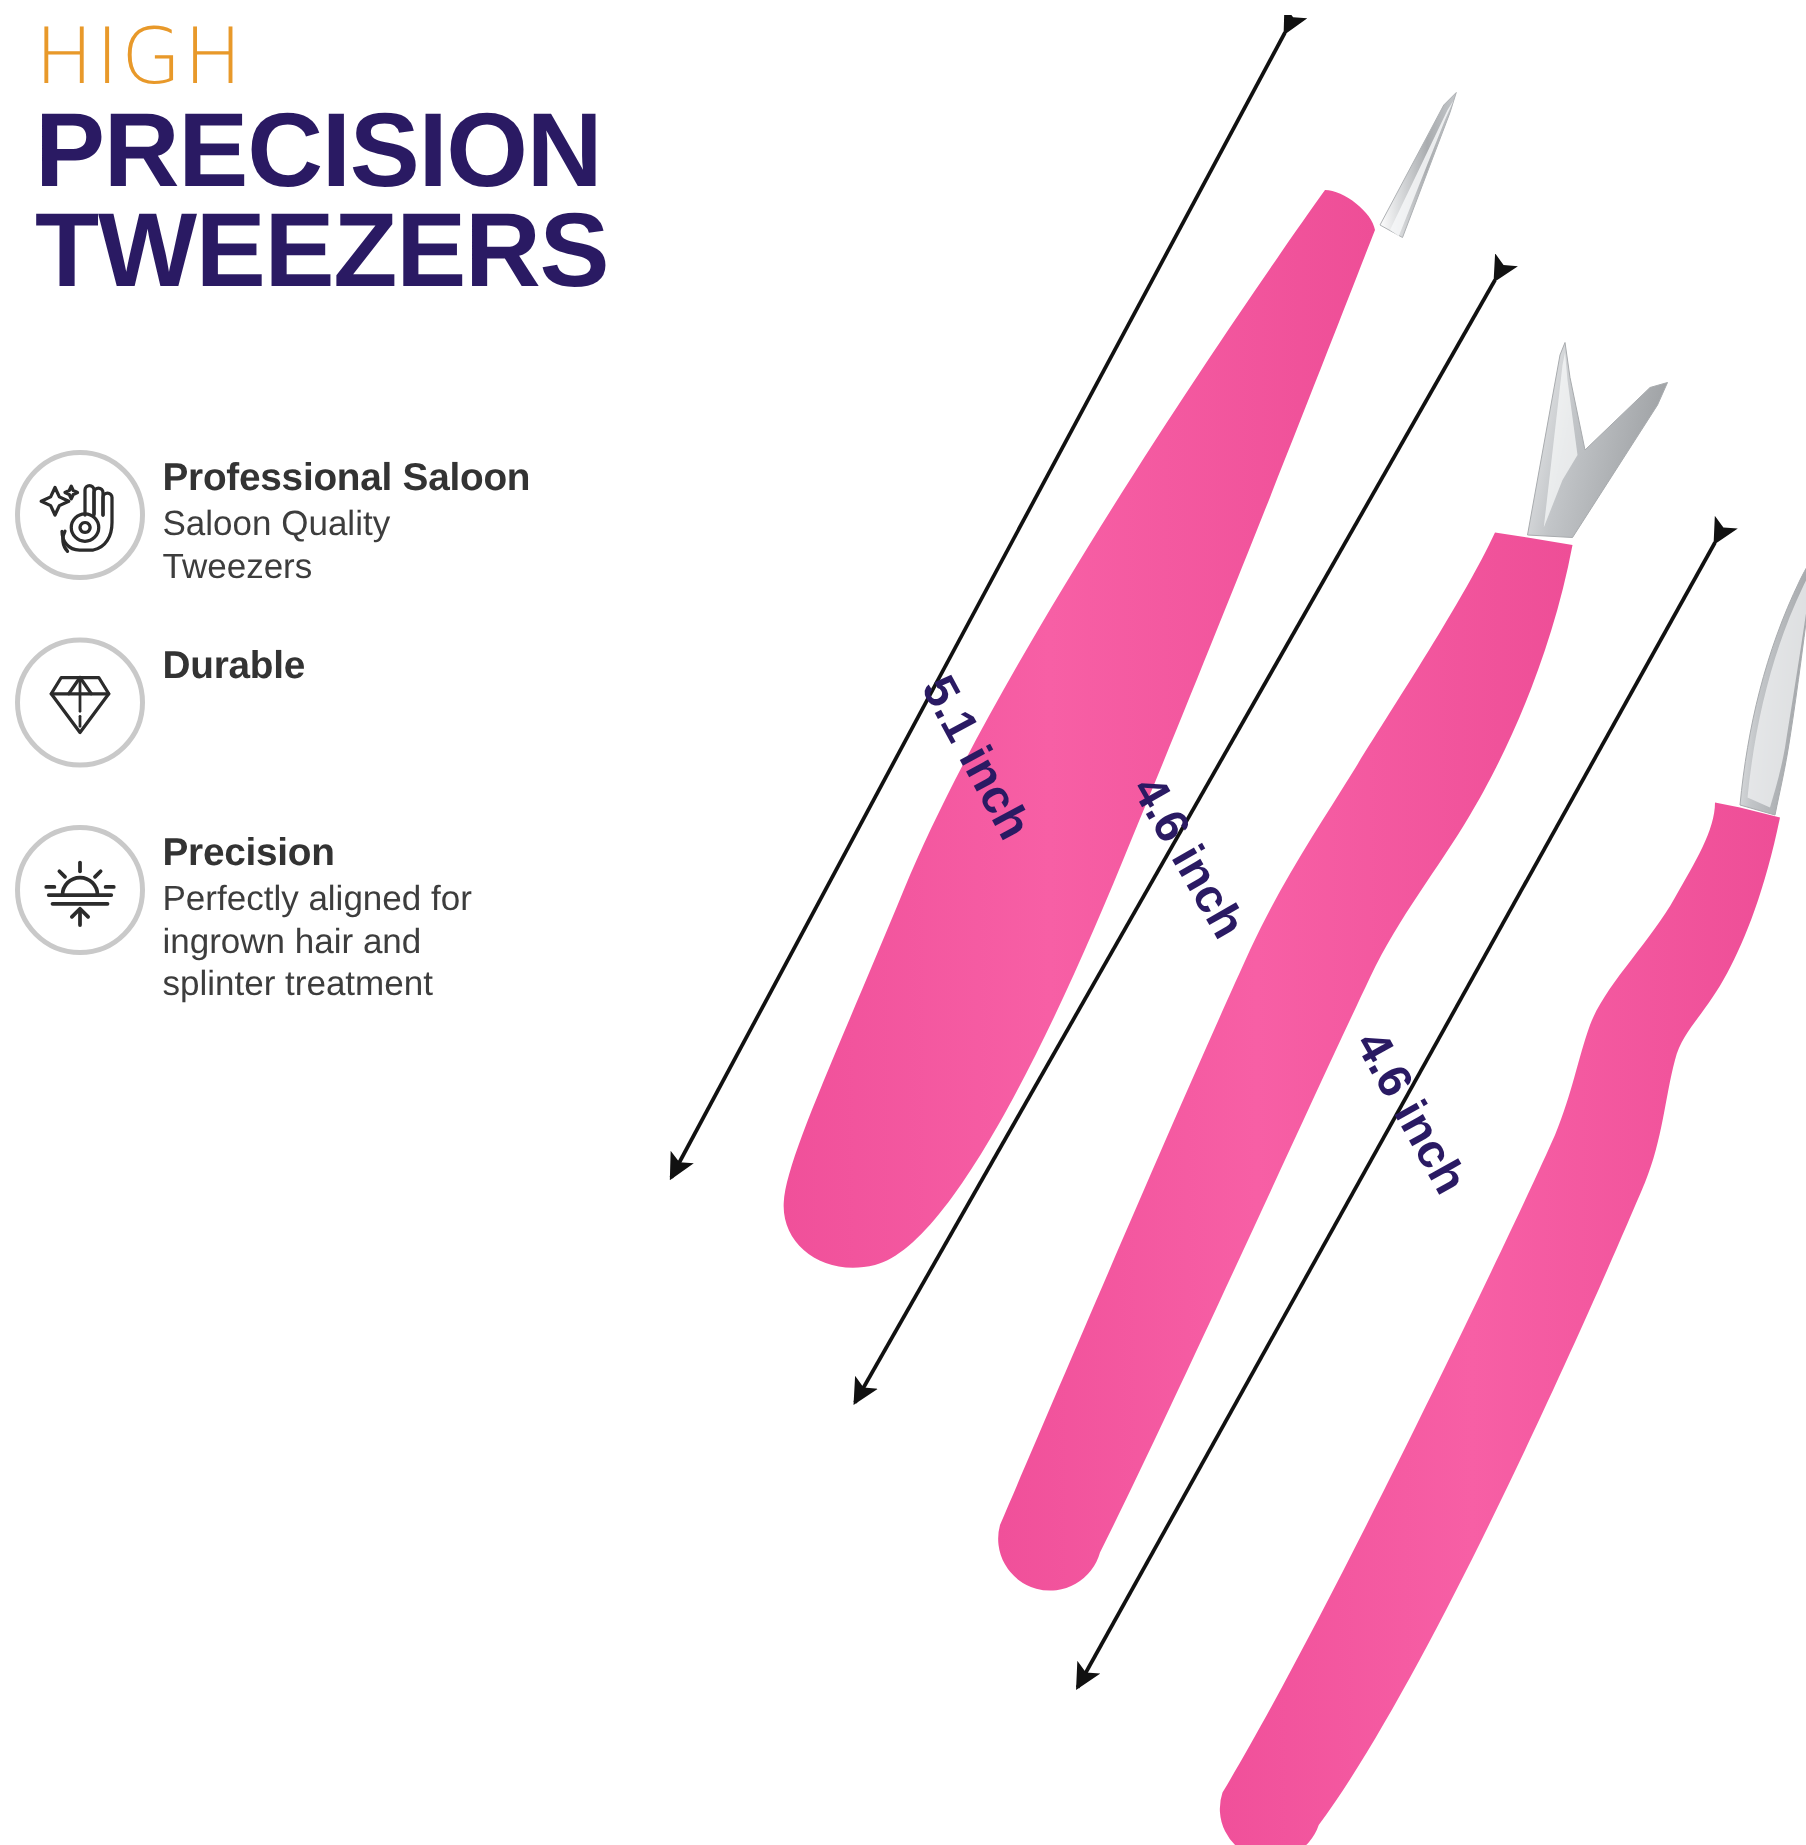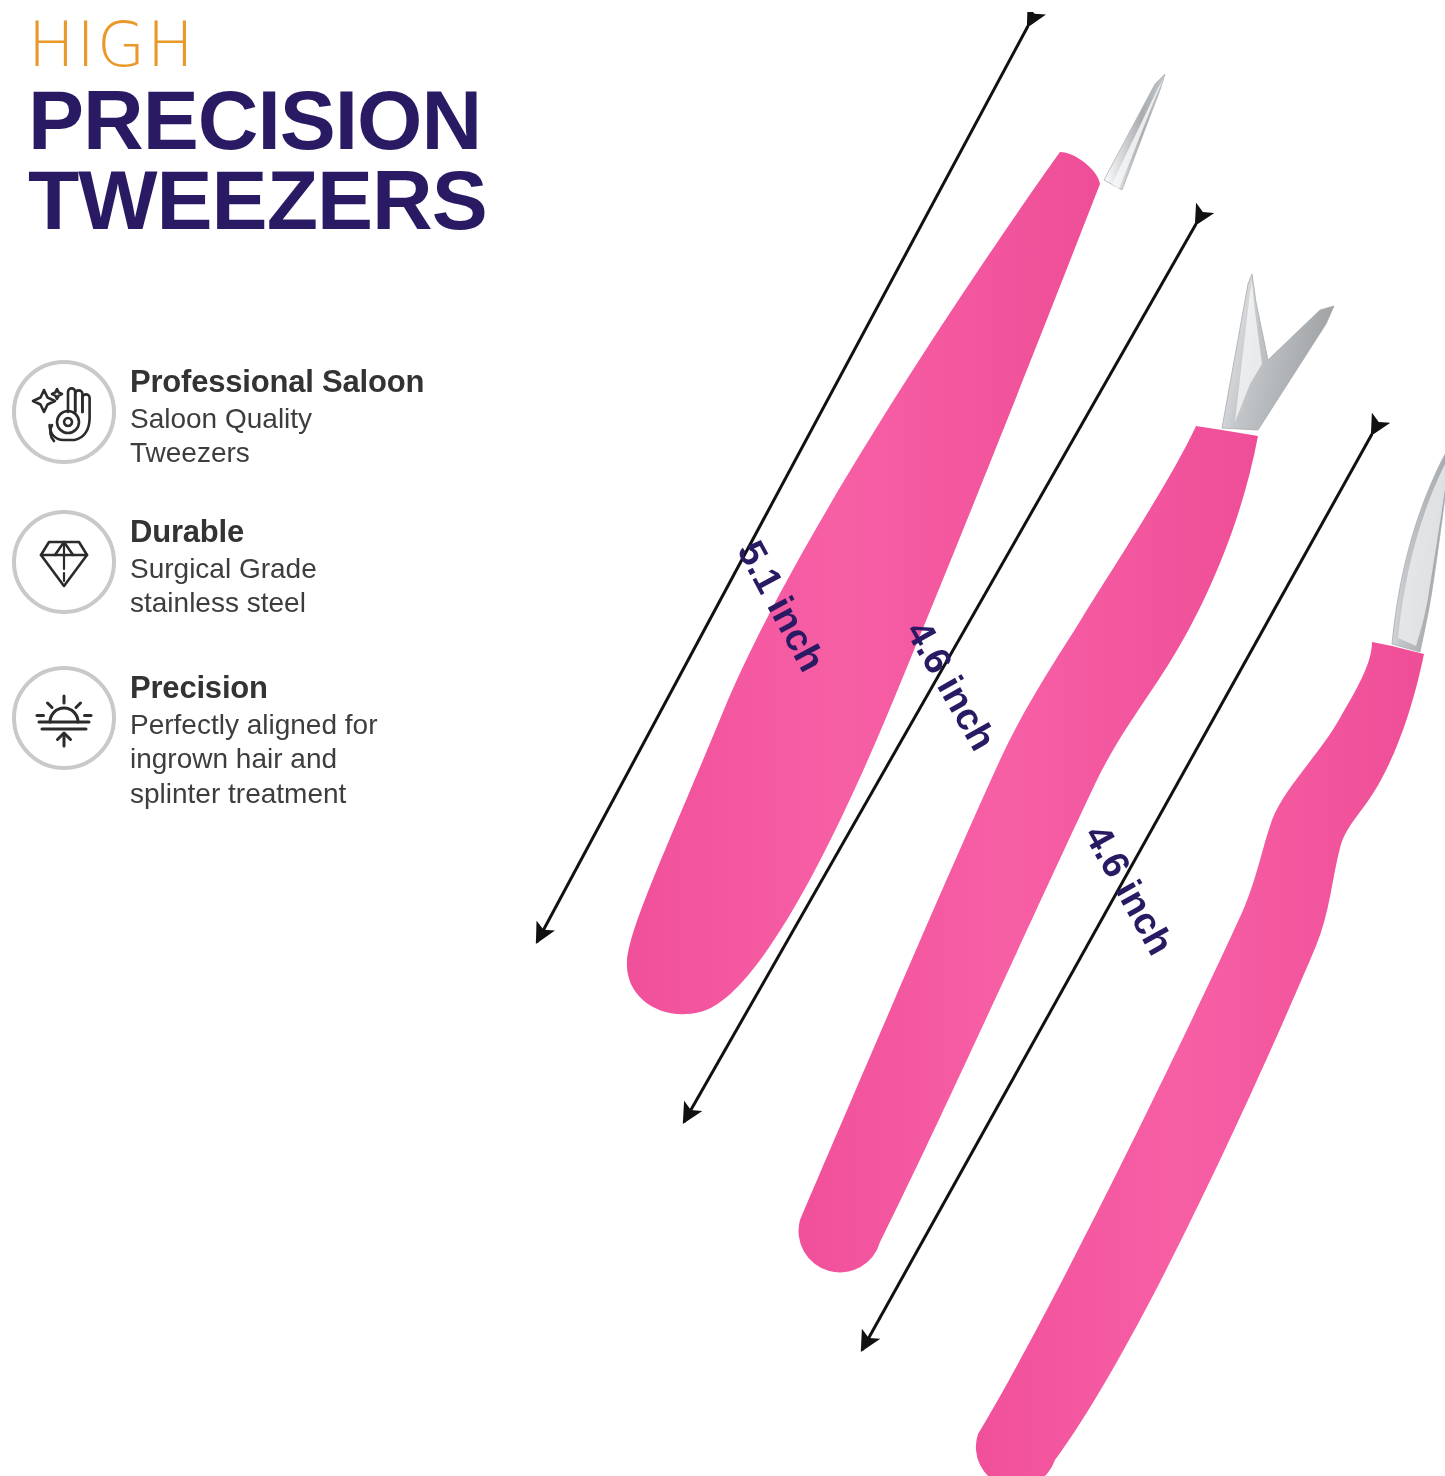--- a/index.html
+++ b/index.html
@@ -85,21 +85,20 @@
           <path d="M10 26 L18 13 L48 13 L56 26 L33 57 Z"></path>
           <path d="M10 26 L56 26"></path>
           <path d="M24 26 L33 13"></path>
           <path d="M42 26 L33 13"></path>
           <path d="M33 13 L33 40" stroke-width="2.2"></path>
           <path d="M33 44 L33 52" stroke-width="2.2"></path>
         </svg>
       </div>
       <div class="feat-text">
         <div class="feat-title">Durable</div>
-        <div class="feat-sub">Surgical Grade stainless steel</div>
       </div>
     </div>
 
     <div class="feature" id="feature-3">
       <div class="feat-icon">
         <svg width="68" height="68" viewBox="0 0 68 68" fill="none" stroke="#2b2b2b" stroke-width="3" stroke-linecap="round" stroke-linejoin="round">
 
           <path d="M20 38 a14 14 0 0 1 28 0"></path>
 
           <path d="M9 38 L59 38"></path>

